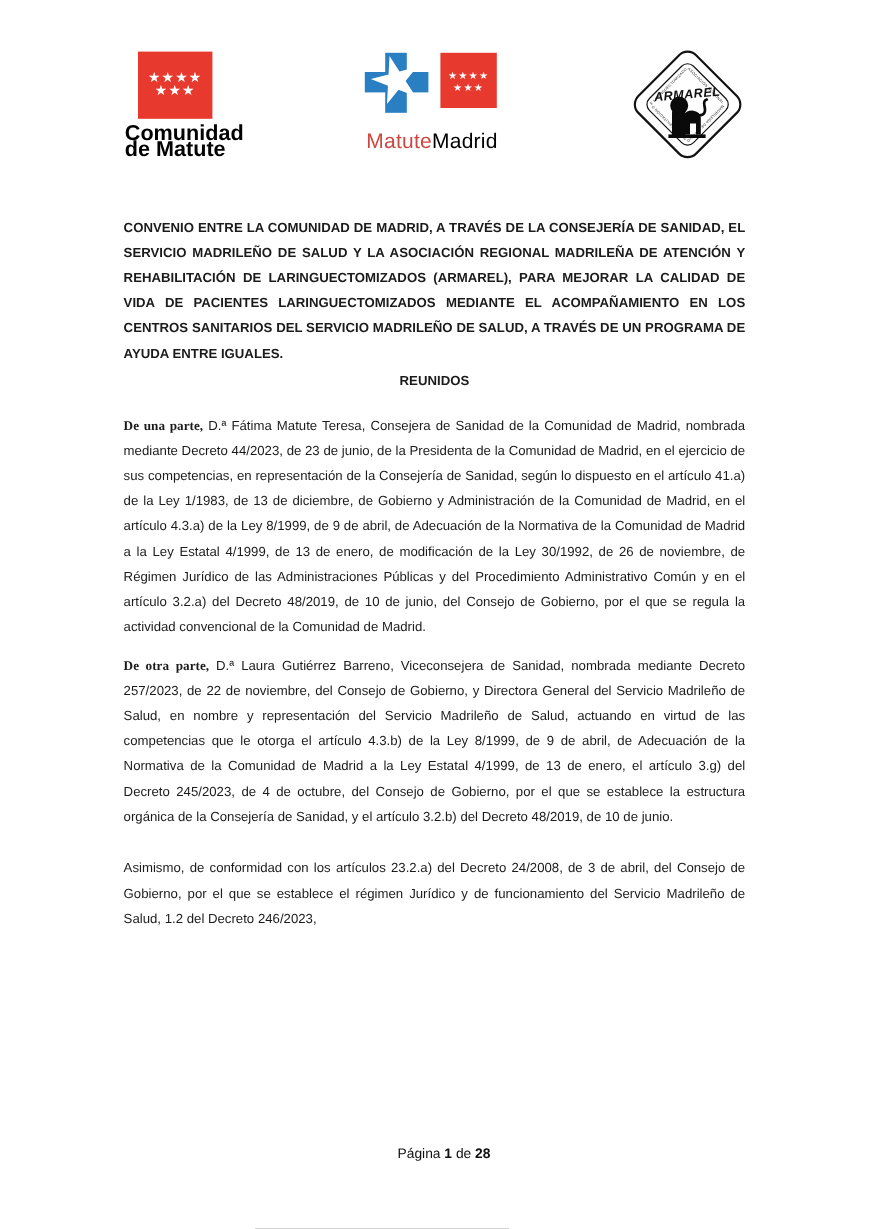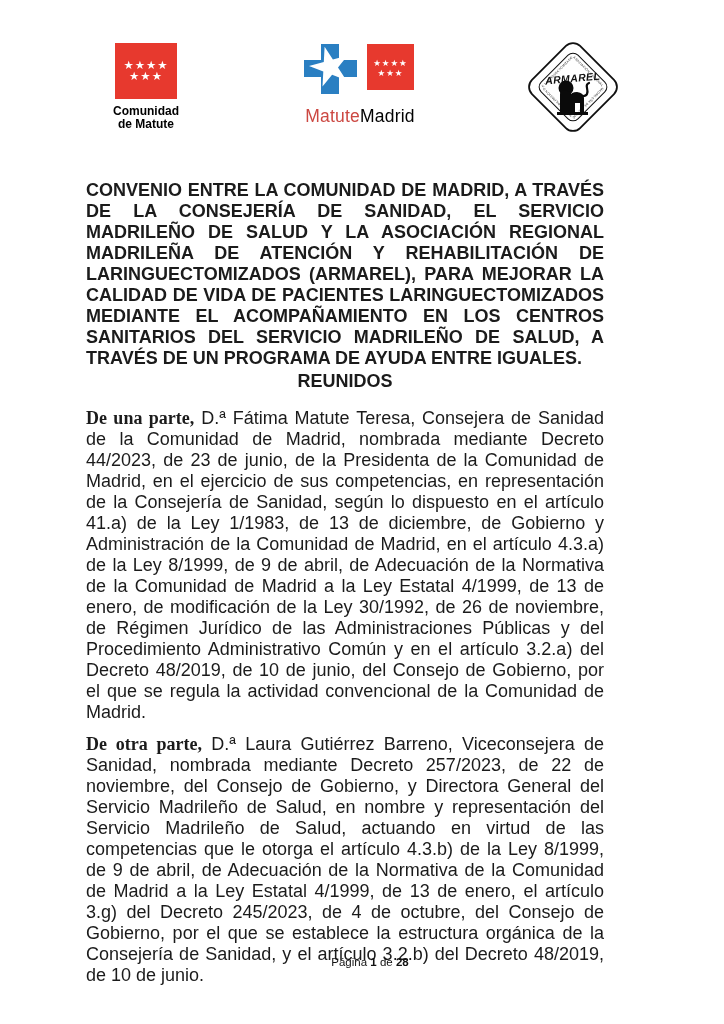--- a/index.html
+++ b/index.html
@@ -14,36 +14,36 @@
   }
 
   
   .logo-cam { position:absolute; left:104px; top:43px; width:84px; text-align:center; }
   .cam-flag {
     width:62px; height:56px; margin:0 auto;
     background:#e7392e;
     display:flex; flex-direction:column; align-items:center; justify-content:center;
   }
   .cam-stars { color:#ffffff; font-size:11.5px; line-height:11px; letter-spacing:1px; white-space:nowrap; }
-  .cam-wordmark { margin-top:6px; font-weight:bold; font-size:12px; line-height:13px; color:#000; }
+  .cam-wordmark { margin-top:6px; font-weight:bold; font-size:18px; line-height:13px; color:#000; }
 
   .logo-salud { position:absolute; left:299px; top:43px; width:122px; text-align:center; }
   .salud-wordmark { margin-top:3px; font-size:17.5px; line-height:18px; letter-spacing:0.2px; white-space:nowrap; }
   .salud-word-red  { color:#cc4842; }
   .salud-word-blue { color:#000000; }
   .salud-flag-stars { fill:#ffffff; font-size:8.5px; letter-spacing:1px; }
 
   .logo-armarel { position:absolute; left:521px; top:35px; }
   .armarel-word { font-style:italic; font-weight:600; font-size:10.5px; letter-spacing:0.4px; fill:#111; }
   .armarel-micro { font-size:3.1px; letter-spacing:0.25px; fill:#222; }
 
   
   .textcol {
-    position:absolute; left:86px; top:180px; width:518px;
-    font-size:18px; line-height:21px; text-align:justify;
+    position:absolute; left:103px; top:180px; width:518px;
+    font-size:11px; line-height:21px; text-align:justify;
   }
   .doc-title {
     margin:0 0 0 0;
     font-weight:bold;
     text-align:justify;
   }
   .section-heading {
     margin:2px 0 16px 0;
     font-weight:bold;
     text-align:center;
@@ -120,20 +120,21 @@
 
   <div class="textcol">
     <p class="doc-title">CONVENIO ENTRE LA COMUNIDAD DE MADRID, A TRAVÉS DE LA CONSEJERÍA DE SANIDAD, EL SERVICIO MADRILEÑO DE SALUD Y LA ASOCIACIÓN REGIONAL MADRILEÑA DE ATENCIÓN Y REHABILITACIÓN DE LARINGUECTOMIZADOS (ARMAREL), PARA MEJORAR LA CALIDAD DE VIDA DE PACIENTES LARINGUECTOMIZADOS MEDIANTE EL ACOMPAÑAMIENTO EN LOS CENTROS SANITARIOS DEL SERVICIO MADRILEÑO DE SALUD, A TRAVÉS DE UN PROGRAMA DE AYUDA ENTRE IGUALES.</p>
 
     <p class="section-heading">REUNIDOS</p>
 
     <p class="para"><b>De una parte,</b><span> D.ª Fátima Matute Teresa, Consejera de Sanidad de la Comunidad de Madrid, nombrada mediante Decreto 44/2023, de 23 de junio, de la Presidenta de la Comunidad de Madrid, en el ejercicio de sus competencias, en representación de la Consejería de Sanidad, según lo dispuesto en el artículo 41.a) de la Ley 1/1983, de 13 de diciembre, de Gobierno y Administración de la Comunidad de Madrid, en el artículo 4.3.a) de la Ley 8/1999, de 9 de abril, de Adecuación de la Normativa de la Comunidad de Madrid a la Ley Estatal 4/1999, de 13 de enero, de modificación de la Ley 30/1992, de 26 de noviembre, de Régimen Jurídico de las Administraciones Públicas y del Procedimiento Administrativo Común y en el artículo 3.2.a) del Decreto 48/2019, de 10 de junio, del Consejo de Gobierno, por el que se regula la actividad convencional de la Comunidad de Madrid.</span></p>
 
     <p class="para"><b>De otra parte,</b><span> D.ª Laura Gutiérrez Barreno, Viceconsejera de Sanidad, nombrada mediante Decreto 257/2023, de 22 de noviembre, del Consejo de Gobierno, y Directora General del Servicio Madrileño de Salud, en nombre y representación del Servicio Madrileño de Salud, actuando en virtud de las competencias que le otorga el artículo 4.3.b) de la Ley 8/1999, de 9 de abril, de Adecuación de la Normativa de la Comunidad de Madrid a la Ley Estatal 4/1999, de 13 de enero, el artículo 3.g) del Decreto 245/2023, de 4 de octubre, del Consejo de Gobierno, por el que se establece la estructura orgánica de la Consejería de Sanidad, y el artículo 3.2.b) del Decreto 48/2019, de 10 de junio.</span></p>
 
+    <p class="para gap-before"><span>Asimismo, de conformidad con los artículos 23.2.a) del Decreto 24/2008, de 3 de abril, del Consejo de Gobierno, por el que se establece el régimen Jurídico y de funcionamiento del Servicio Madrileño de Salud, 1.2 del Decreto 246/2023,</span></p>
   </div>
 
   <div class="page-footer">
     <span>Página</span>
     <b>1</b>
     <span>de</span>
     <b>28</b>
   </div>
 
 </div>

